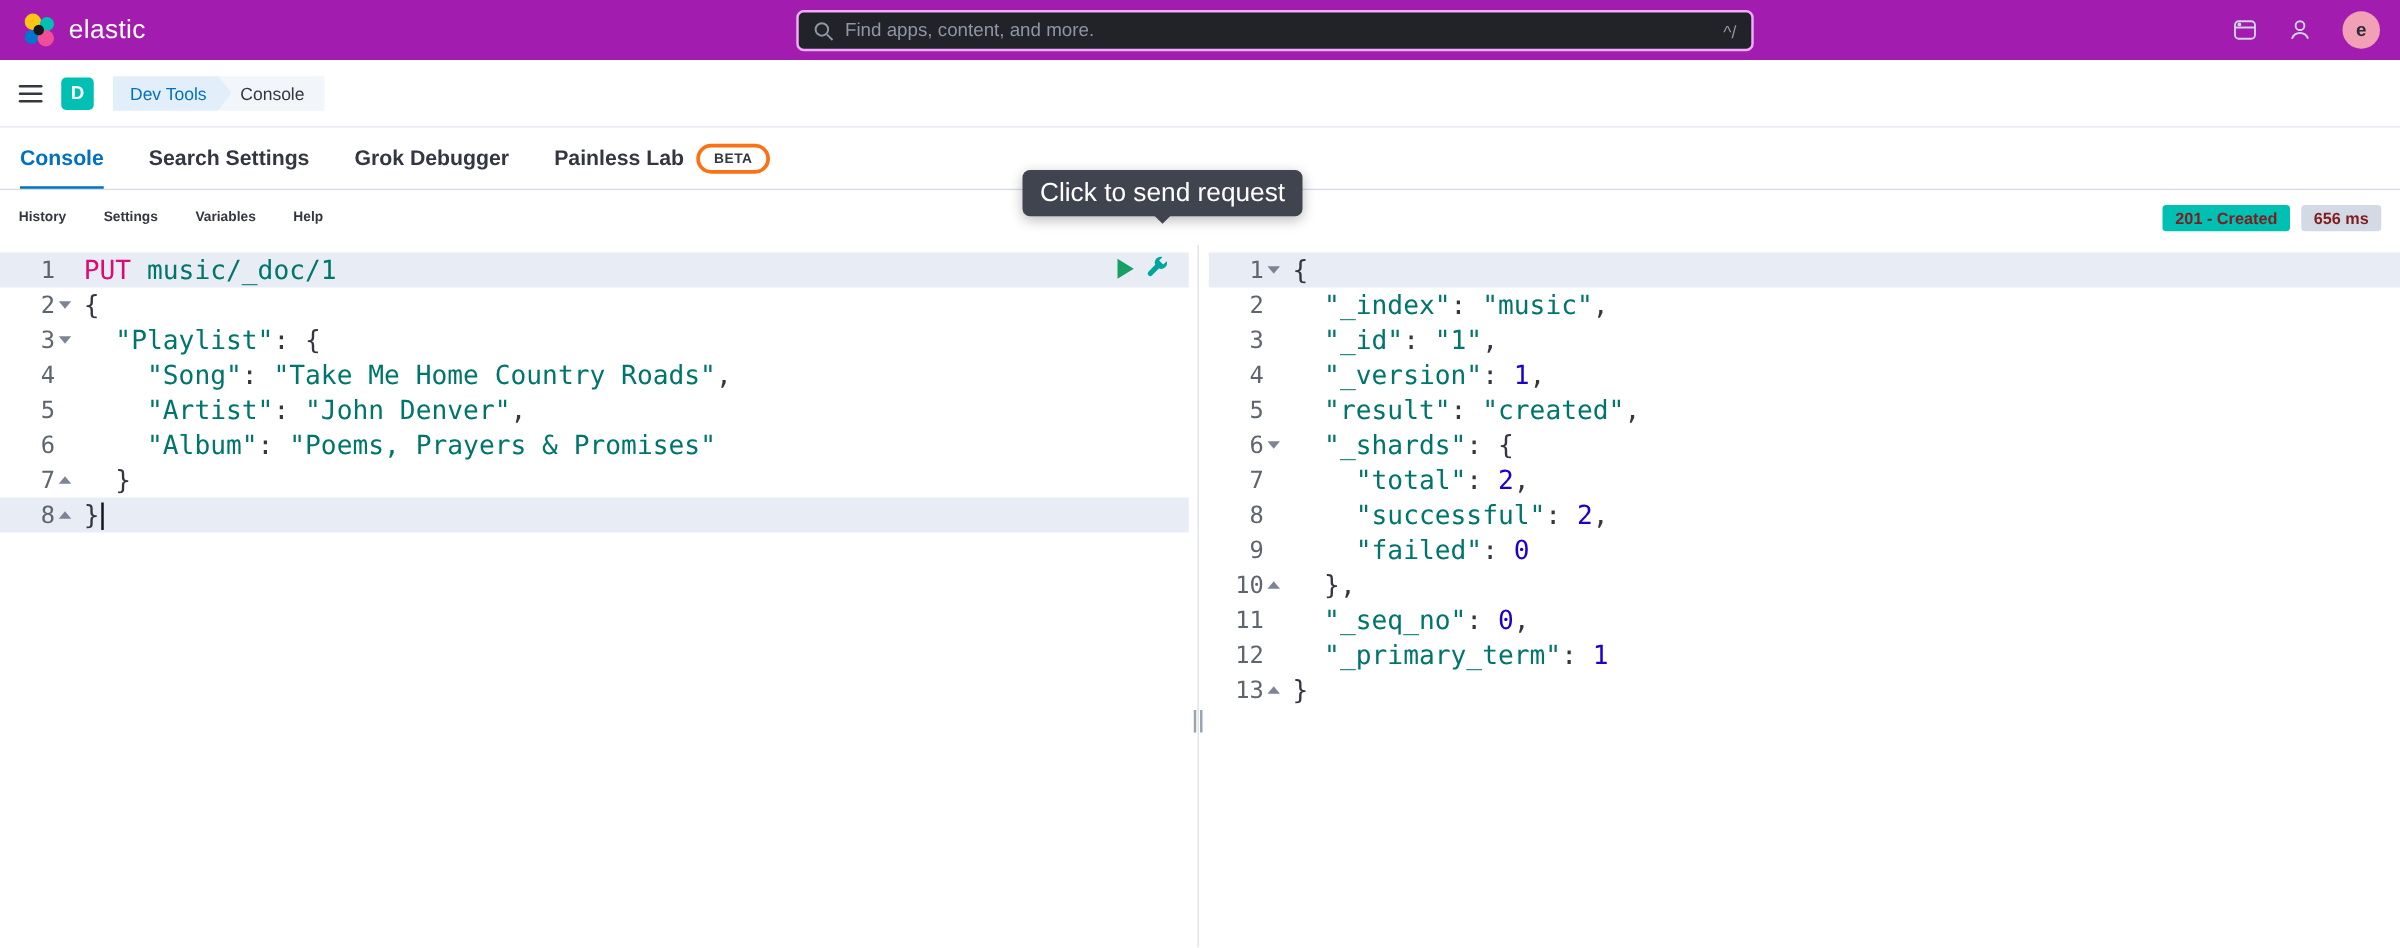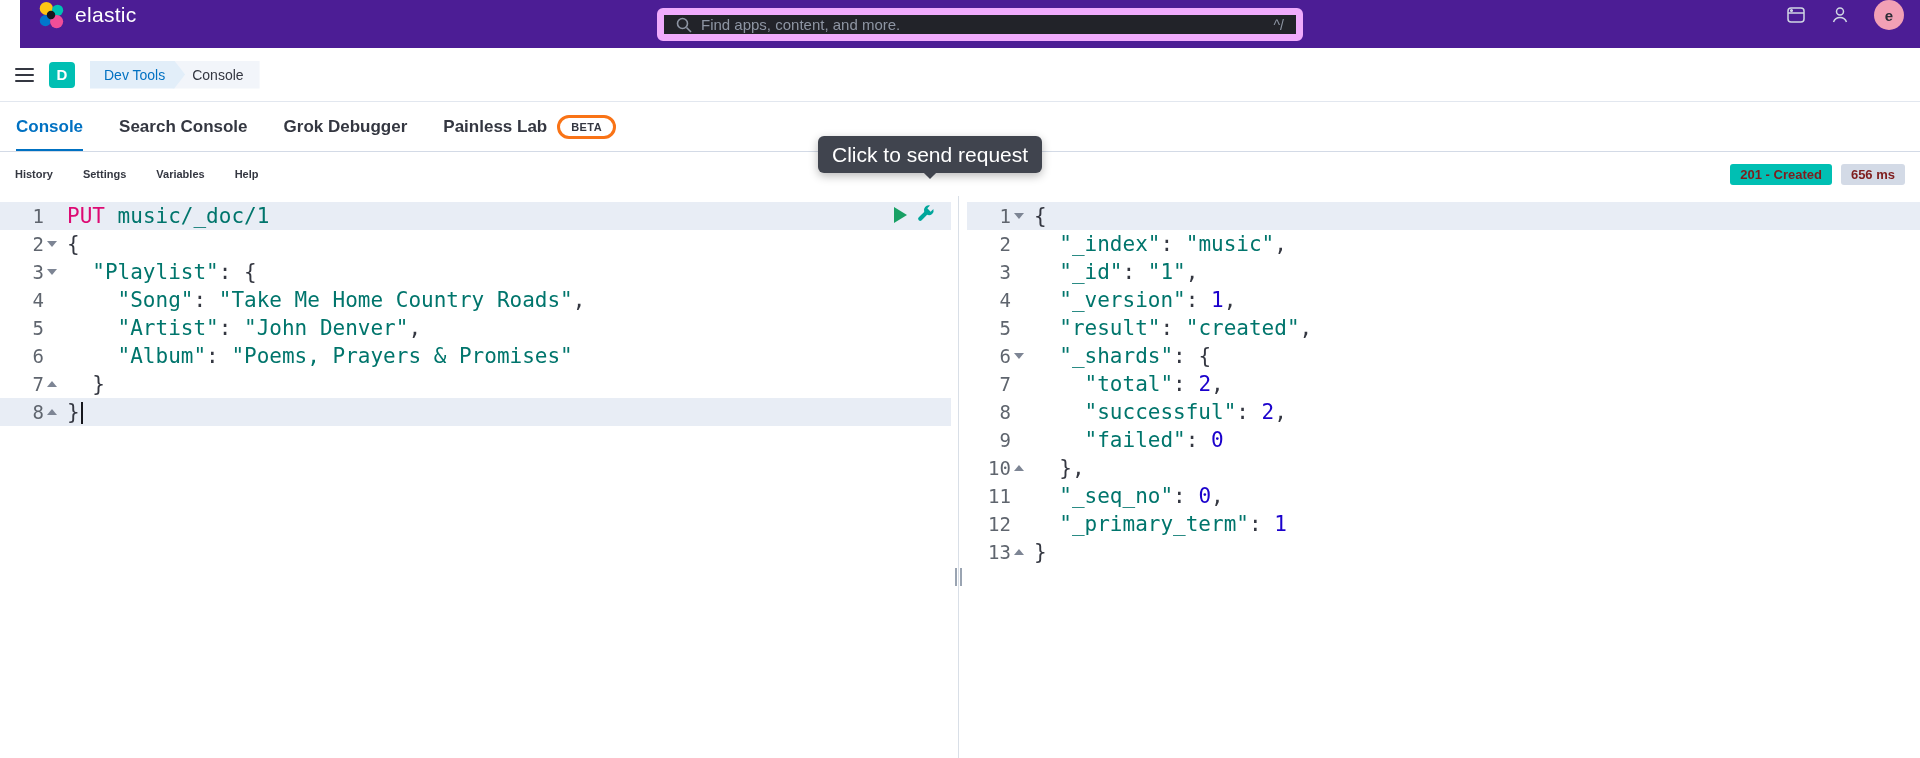--- a/index.html
+++ b/index.html
@@ -1,25 +1,25 @@
 <!DOCTYPE html>
 <html><head>
 <meta charset="utf-8">
 <style>
   * { margin:0; padding:0; box-sizing:border-box; }
   html,body { width:1920px; height:758px; overflow:hidden; background:#fff;
     font-family:"Liberation Sans","DejaVu Sans",sans-serif; position:relative; }
 
   
-  .topbar { height:48px; background:#4c1d95; display:flex; align-items:flex-start;
-    padding:0 16px; position:relative;margin-left:20px; }
+  .topbar { height:48px; background:#a21caf; display:flex; align-items:center;
+    padding:0 16px; position:relative; }
   .brand { display:flex; align-items:center; gap:9px; }
   .brand-name { color:#fff; font-size:21px; font-weight:500; letter-spacing:.3px; }
-  .searchbox { position:absolute; left:637px; top:8px; width:646px; height:33px;
-    background:#222329; border:7px solid #f0abfc; border-radius:6px;
+  .searchbox { position:absolute; left:637px; top:8px; width:766px; height:33px;
+    background:#222329; border:2px solid #f0abfc; border-radius:6px;
     display:flex; align-items:center; gap:9px; padding:0 12px; }
   .searchbox input { flex:1; border:none; outline:none; background:transparent;
     color:#d4dae5; font-size:15px; font-family:inherit; }
   .searchbox input::placeholder { color:#8e95a3; }
   .shortcut-hint { color:#8e95a3; font-size:14px; }
   .top-actions { margin-left:auto; display:flex; align-items:center; gap:24px; }
   .topicon { width:20px; height:20px; display:block; cursor:pointer; }
   .avatar { width:30px; height:30px; border-radius:50%; background:#f2a0b5;
     color:#2b2d36; font-size:15px; font-weight:700; display:flex;
     align-items:center; justify-content:center; cursor:pointer; }
@@ -157,21 +157,21 @@
     <span class="crumb-first">Dev Tools</span>
     <span class="crumb-last">Console</span>
   </div>
 </div>
 
 <nav class="tabsrow">
   <div class="tab active">
     <span>Console</span>
   </div>
   <div class="tab">
-    <span>Search Console</span>
+    <span>Search Settings</span>
   </div>
   <div class="tab">
     <span>Grok Debugger</span>
   </div>
   <div class="tab">
     <span>Painless Lab</span>
     <span class="beta-badge">BETA</span>
   </div>
 </nav>
 

